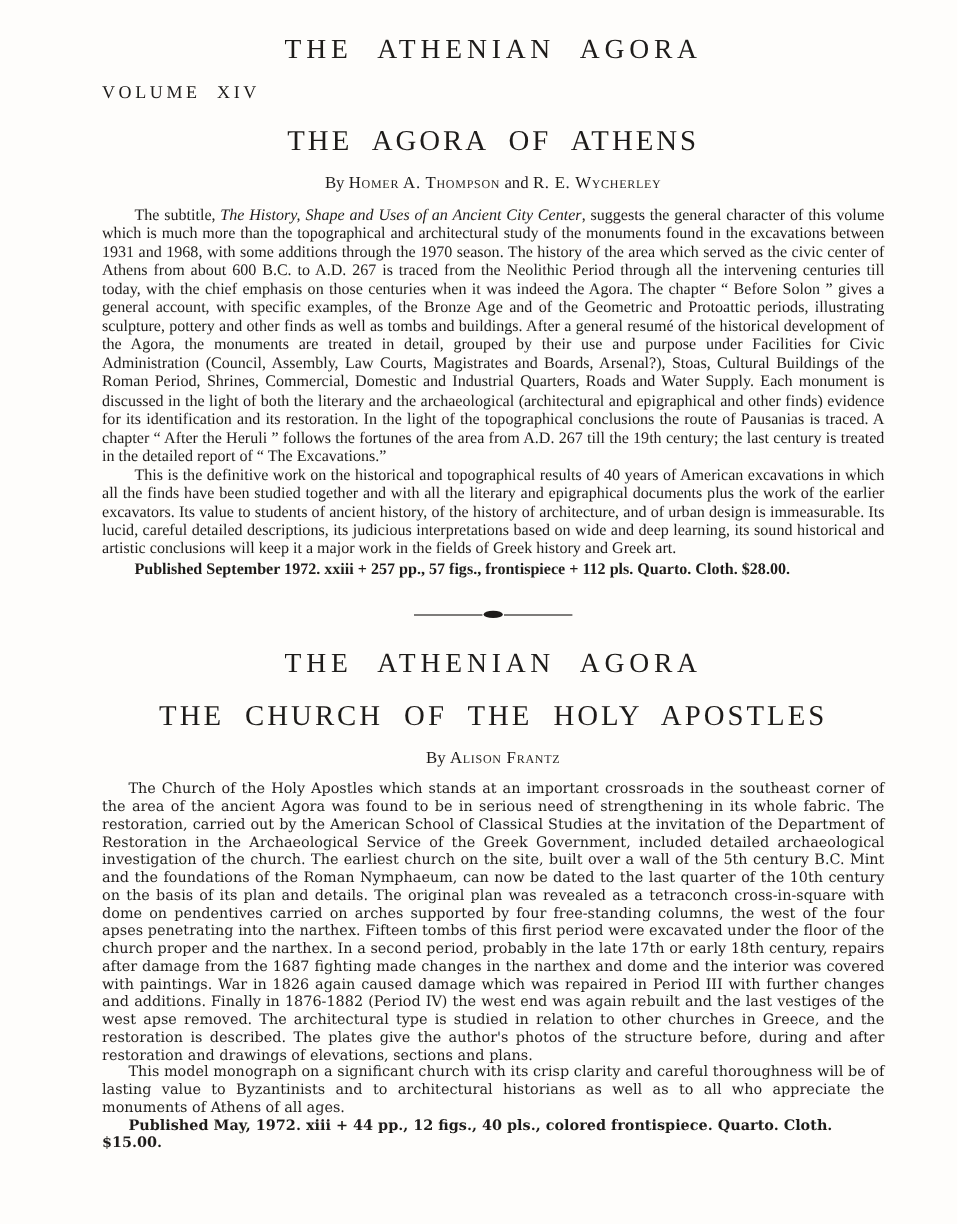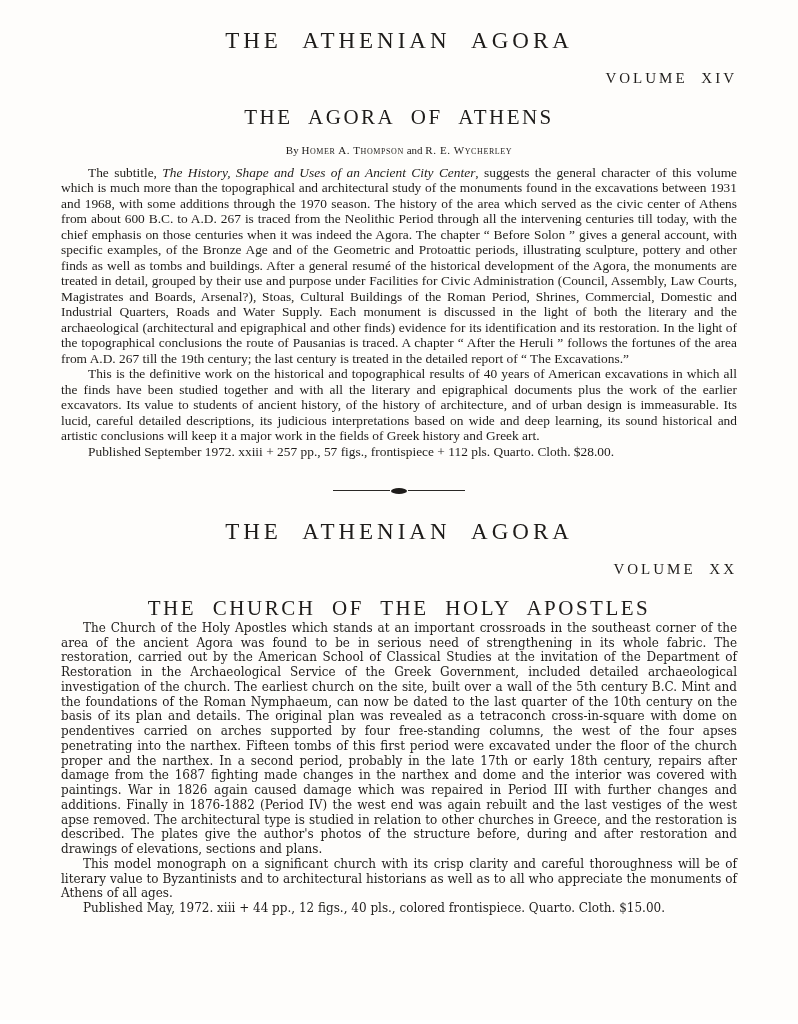--- a/index.html
+++ b/index.html
@@ -11,49 +11,49 @@
     width: 798px;
     height: 1024px;
     overflow: hidden;
     font-family: "Liberation Serif", serif;
     color: #1e1c1a;
   }
   .page {
     box-sizing: border-box;
     width: 798px;
     height: 1020px;
-    padding: 28px 61px 10px 61px;
+    padding: 28px 61px 10px 85px;
     background: #fefdfb;
   }
   .section-heading {
     text-align: center;
     font-size: 23px;
     font-weight: 400;
     letter-spacing: 4px;
     word-spacing: 12px;
     margin: 0;
   }
   .volume-label {
-    text-align: right;
+    text-align: left;
     font-size: 15px;
     letter-spacing: 3px;
     word-spacing: 7px;
     margin: 16px 0 0 0;
   }
   .section-title {
     text-align: center;
-    font-size: 21px;
+    font-size: 24px;
     font-weight: 400;
     letter-spacing: 2.5px;
     word-spacing: 9px;
     margin: 18px 0 0 0;
   }
   .byline {
     text-align: center;
-    font-size: 11px;
+    font-size: 14px;
     margin: 14px 0 9px 0;
   }
   .sc {
     font-variant: small-caps;
     letter-spacing: 0.6px;
   }
   .body-para {
     font-size: 13.4px;
     line-height: 1.155;
     text-align: justify;
@@ -61,20 +61,21 @@
     margin: 0;
   }
   .body-para i {
     font-style: italic;
   }
   .pub-line {
     font-size: 13.4px;
     line-height: 1.3;
     text-indent: 27px;
     margin: 0;
+    font-weight: bold;
   }
   
   .heavy .body-para, .heavy .pub-line {
     font-family: "DejaVu Serif", serif;
     font-size: 12px;
     line-height: 1.23;
     text-indent: 22px;
   }
   .divider {
     width: 132px;
@@ -113,21 +114,21 @@
   </div>
 
   <div class="divider">
     <span class="divider-line"></span>
     <span class="divider-diamond"></span>
     <span class="divider-line"></span>
   </div>
 
   <div class="heavy">
     <h1 class="section-heading section2-head">THE  ATHENIAN  AGORA</h1>
-    <p class="volume-label">VOLUME XX</p>
     <h2 class="section-title">THE  CHURCH  OF  THE  HOLY  APOSTLES</h2>
+    <p class="byline"><span>By</span> <span class="sc">Alison Frantz</span></p>
 
     <p class="body-para">The Church of the Holy Apostles which stands at an important crossroads in the southeast corner of the area of the ancient Agora was found to be in serious need of strengthening in its whole fabric. The restoration, carried out by the American School of Classical Studies at the invitation of the Department of Restoration in the Archaeological Service of the Greek Government, included detailed archaeological investigation of the church. The earliest church on the site, built over a wall of the 5th century B.C. Mint and the foundations of the Roman Nymphaeum, can now be dated to the last quarter of the 10th century on the basis of its plan and details. The original plan was revealed as a tetraconch cross-in-square with dome on pendentives carried on arches supported by four free-standing columns, the west of the four apses penetrating into the narthex. Fifteen tombs of this first period were excavated under the floor of the church proper and the narthex. In a second period, probably in the late 17th or early 18th century, repairs after damage from the 1687 fighting made changes in the narthex and dome and the interior was covered with paintings. War in 1826 again caused damage which was repaired in Period III with further changes and additions. Finally in 1876-1882 (Period IV) the west end was again rebuilt and the last vestiges of the west apse removed. The architectural type is studied in relation to other churches in Greece, and the restoration is described. The plates give the author's photos of the structure before, during and after restoration and drawings of elevations, sections and plans.</p>
-    <p class="body-para">This model monograph on a significant church with its crisp clarity and careful thoroughness will be of literary value to Byzantinists and to architectural historians as well as to all who appreciate the monuments of Athens of all ages.</p>
+    <p class="body-para">This model monograph on a significant church with its crisp clarity and careful thoroughness will be of lasting value to Byzantinists and to architectural historians as well as to all who appreciate the monuments of Athens of all ages.</p>
     <p class="pub-line">Published May, 1972.  xiii + 44 pp., 12 figs., 40 pls., colored frontispiece.  Quarto.  Cloth.  $15.00.</p>
   </div>
 
 </div>
 
 </body></html>

